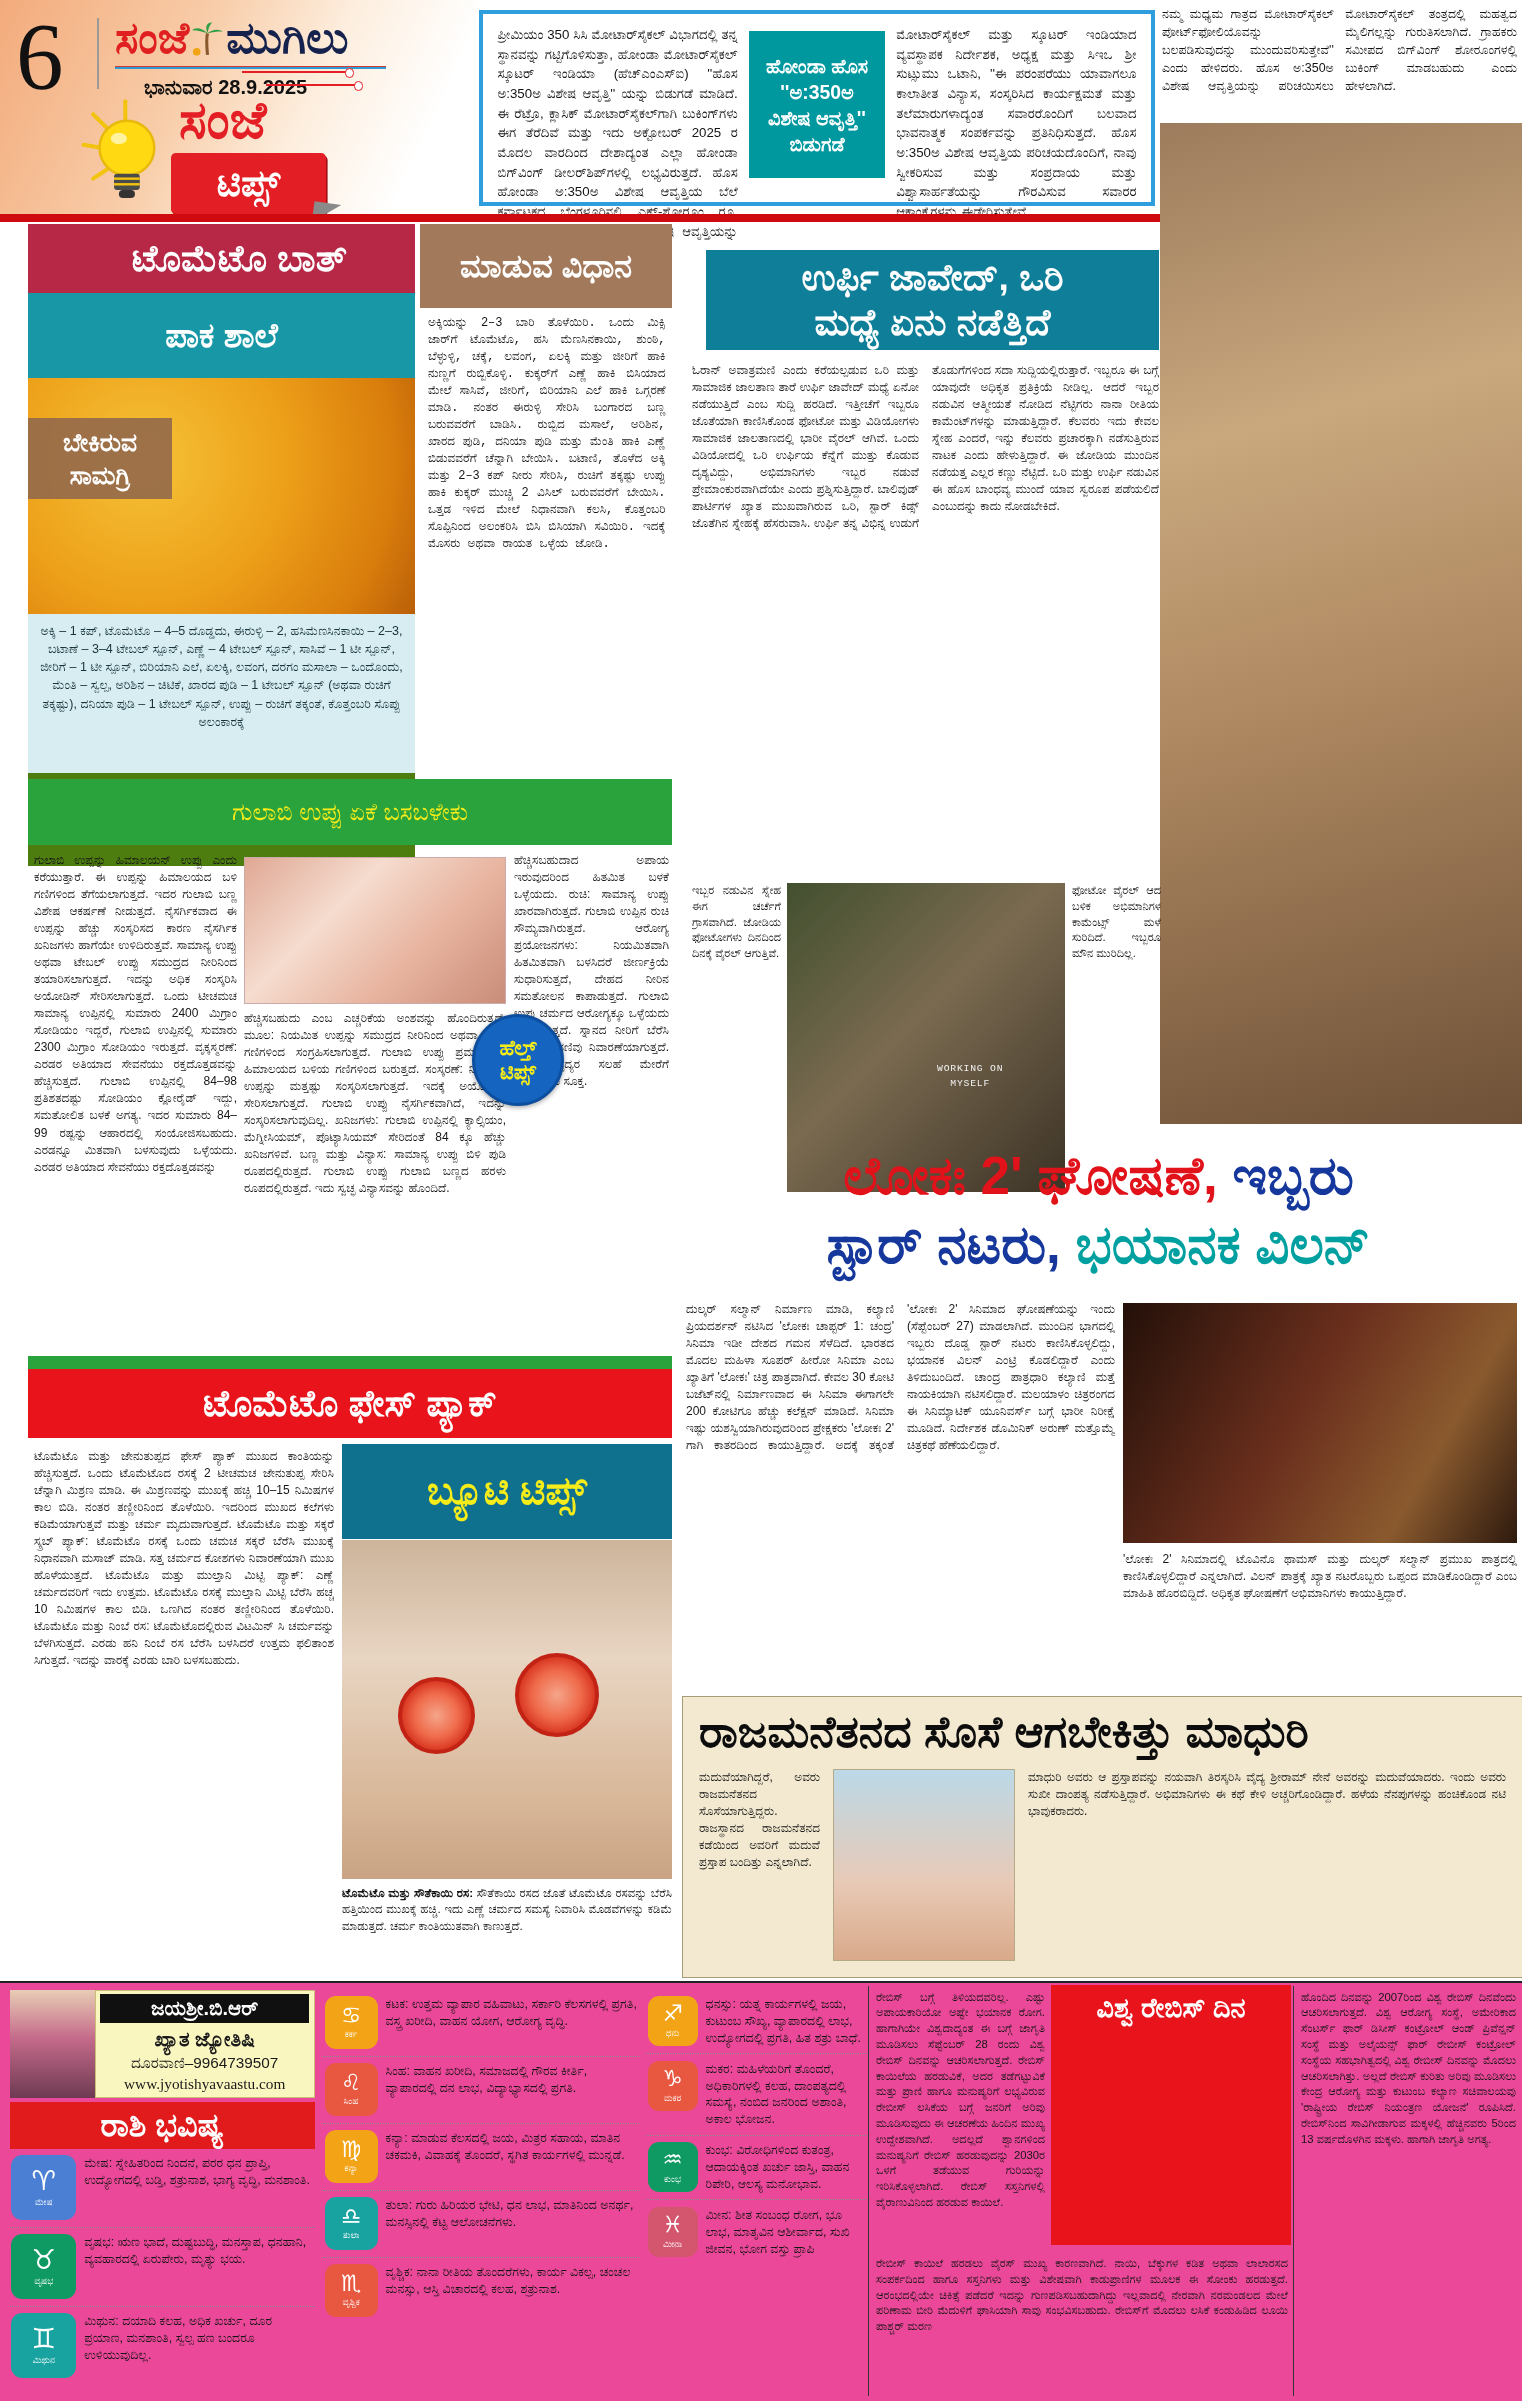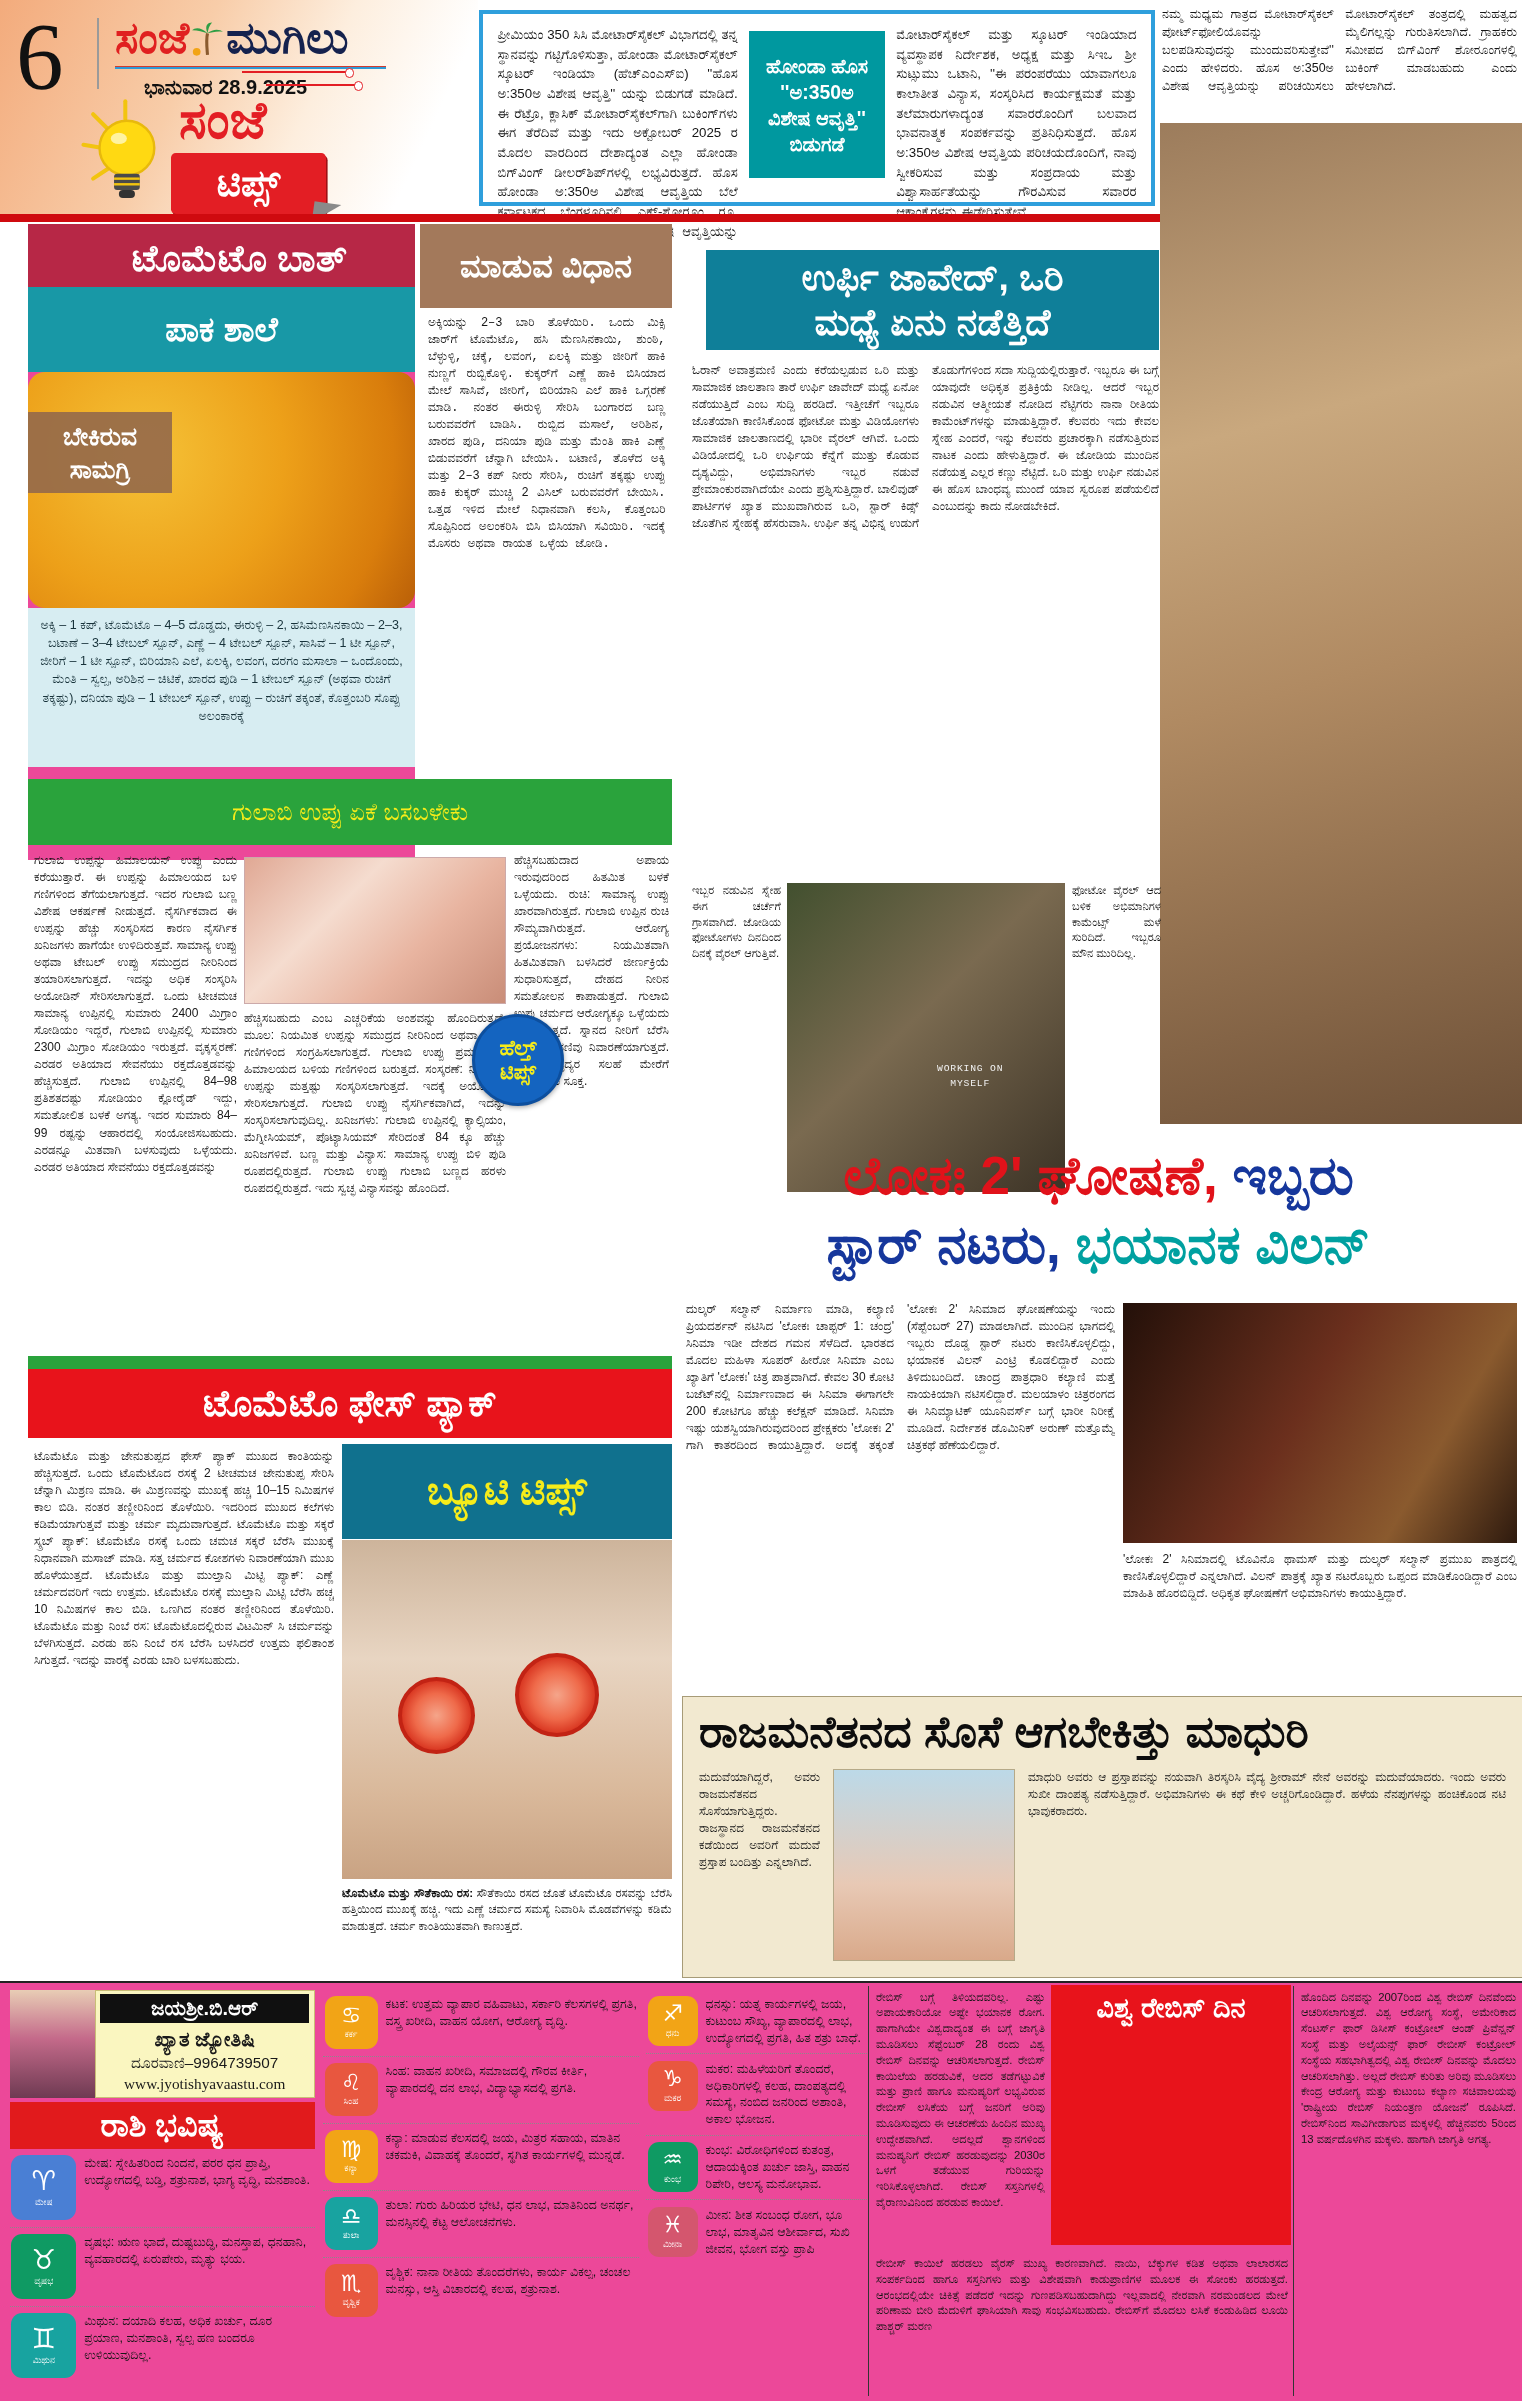--- a/index.html
+++ b/index.html
@@ -38,35 +38,35 @@
     background:linear-gradient(165deg,#9c7c5c 0%,#c9a87e 30%,#b08a62 55%,#6e5138 100%); }
   .couple-photo { left:787px; top:883px; width:278px; height:309px;
     background:linear-gradient(135deg,#42502f 0%,#7a6a50 45%,#3c3326 100%); }
   .tshirt-text { position:absolute; left:54%; top:58%; font-family:"Liberation Mono","DejaVu Sans Mono",monospace; font-size:9.7px; color:#f2f2f2; letter-spacing:0.8px; text-align:center; line-height:1.5; }
   .movie-photo { left:1123px; top:1303px; width:394px; height:240px;
     background:linear-gradient(120deg,#231009 0%,#6b2f1d 45%,#8a5a2e 75%,#2e1a0e 100%); }
   .madhuri-photo { width:182px; height:192px; background:linear-gradient(180deg,#bcd9e8 0%,#e8c9b5 60%,#d9a98a 100%); border:0.8px solid #b5a988; }
   .astro-photo { width:85px; height:108px; background:linear-gradient(180deg,#e8cdb5 0%,#c46a8a 45%,#6e3a52 100%); }
   .salt-photo { left:244px; top:857px; width:262px; height:147px;
     background:linear-gradient(135deg,#e0a894 0%,#f5dccf 35%,#e8b4a0 65%,#c98d78 100%); border:0.8px solid #caa; }
-  .bath-photo { height:236px; background:radial-gradient(circle at 30% 35%,#f5c237 0%,#eda019 45%,#d97d0c 80%,#b95f08 100%); position:relative;border-radius:17px; }
+  .bath-photo { height:236px; background:radial-gradient(circle at 30% 35%,#f5c237 0%,#eda019 45%,#d97d0c 80%,#b95f08 100%); position:relative; }
   .fp-photo { left:342px; top:1540px; width:330px; height:339px;
     background:linear-gradient(180deg,#cdb49b 0%,#e8d5c2 35%,#d9b89a 75%,#c9a383 100%); position:absolute; }
   .tomato-slice { position:absolute; width:77px; height:77px; border-radius:50%;
     background:radial-gradient(circle,#f5a58a 0%,#ef6a4a 45%,#d6301c 75%,#b21a10 100%); border:4.8px solid #c22314; }
   .rabies-photo { width:100%; height:192px; background:linear-gradient(180deg,#cfe5ee 0%,#b8d8e6 60%,#9fc4d4 100%); position:relative; border:2.4px solid #fff; }
   .rabies-cap { position:absolute; left:6.5px; bottom:6.5px; right:6.5px; background:#ffffffee; color:#111; font-weight:bold; font-size:17px; text-align:center; padding:2.4px 0; }
 
   
   .tb-header { left:28px; top:224px; width:387px; height:69px; background:#b72746;padding-left:36px; }
   .tb-header span, .mv-header span, .paka span { color:#fff; font-weight:bold; }
   .tb-header span { font-size:37px; }
   .mv-header { left:420px; top:224px; width:252px; height:84px; background:#a3795b; }
   .mv-header span { font-size:32px; }
-  .recipe-panel { left:28px; top:287px; width:387px; height:573px; background:#ec4899; }
+  .recipe-panel { left:28px; top:293px; width:387px; height:573px; background:#4d7c0f; }
   .paka { height:85px; background:#1898a6; }
   .paka span { font-size:34px; }
   .ing-label { position:absolute; left:0; top:40px; width:144px; padding:8px 6.5px; background:rgba(150,106,74,.92); color:#fff; font-size:25px; font-weight:bold; text-align:center; line-height:1.3; }
   .ing-box { height:159px; background:#d7edf2; padding:8px 11.3px; font-size:12.5px; line-height:1.45; color:#17323a; text-align:center; }
   .method-col { left:420px; top:307px; width:252px; height:465px; padding:8px 6.5px 0 8px;font-family:Liberation Mono, monospace; }
 
   .urfi-headline { left:706px; top:250px; width:453px; height:100px; background:#0f7f99; flex-direction:column; }
   .urfi-headline div { color:#fff; font-weight:bold; font-size:37px; line-height:1.22; }
   .urfi-body { left:692px; top:362px; width:467px; height:516px; overflow:hidden; }
   .urfi-strip { top:883px; width:89px; height:239px; overflow:hidden; }

